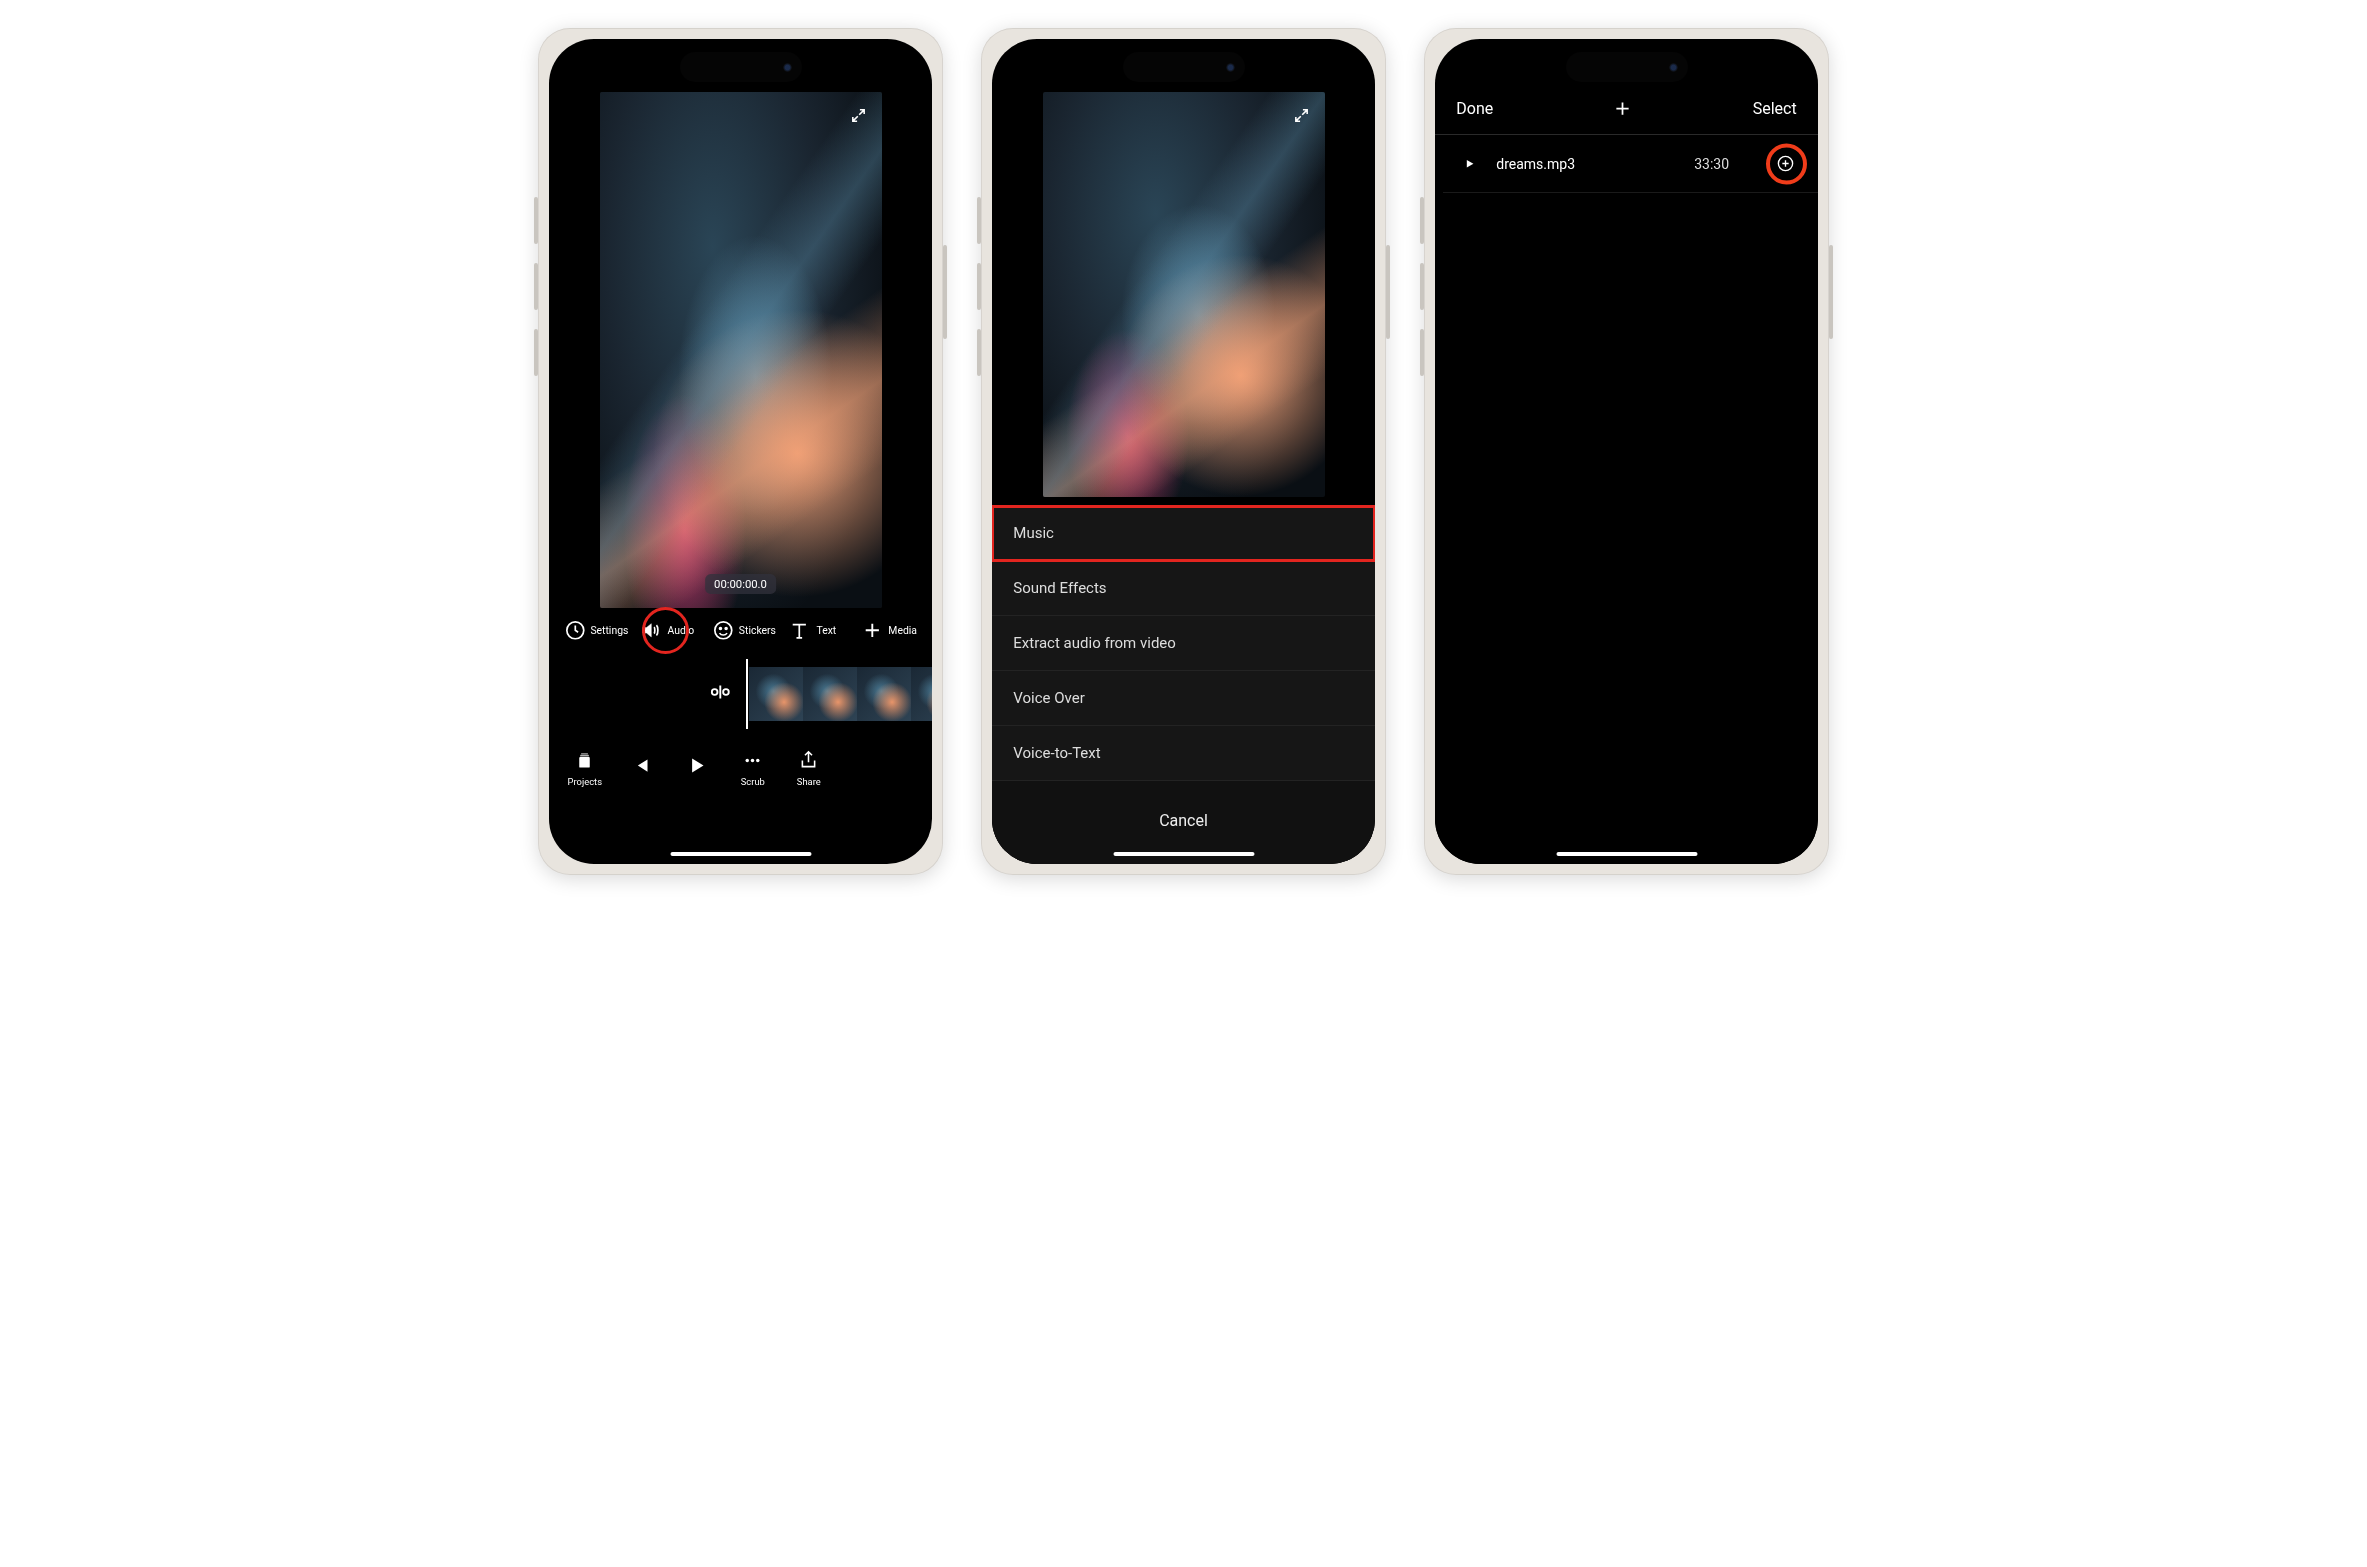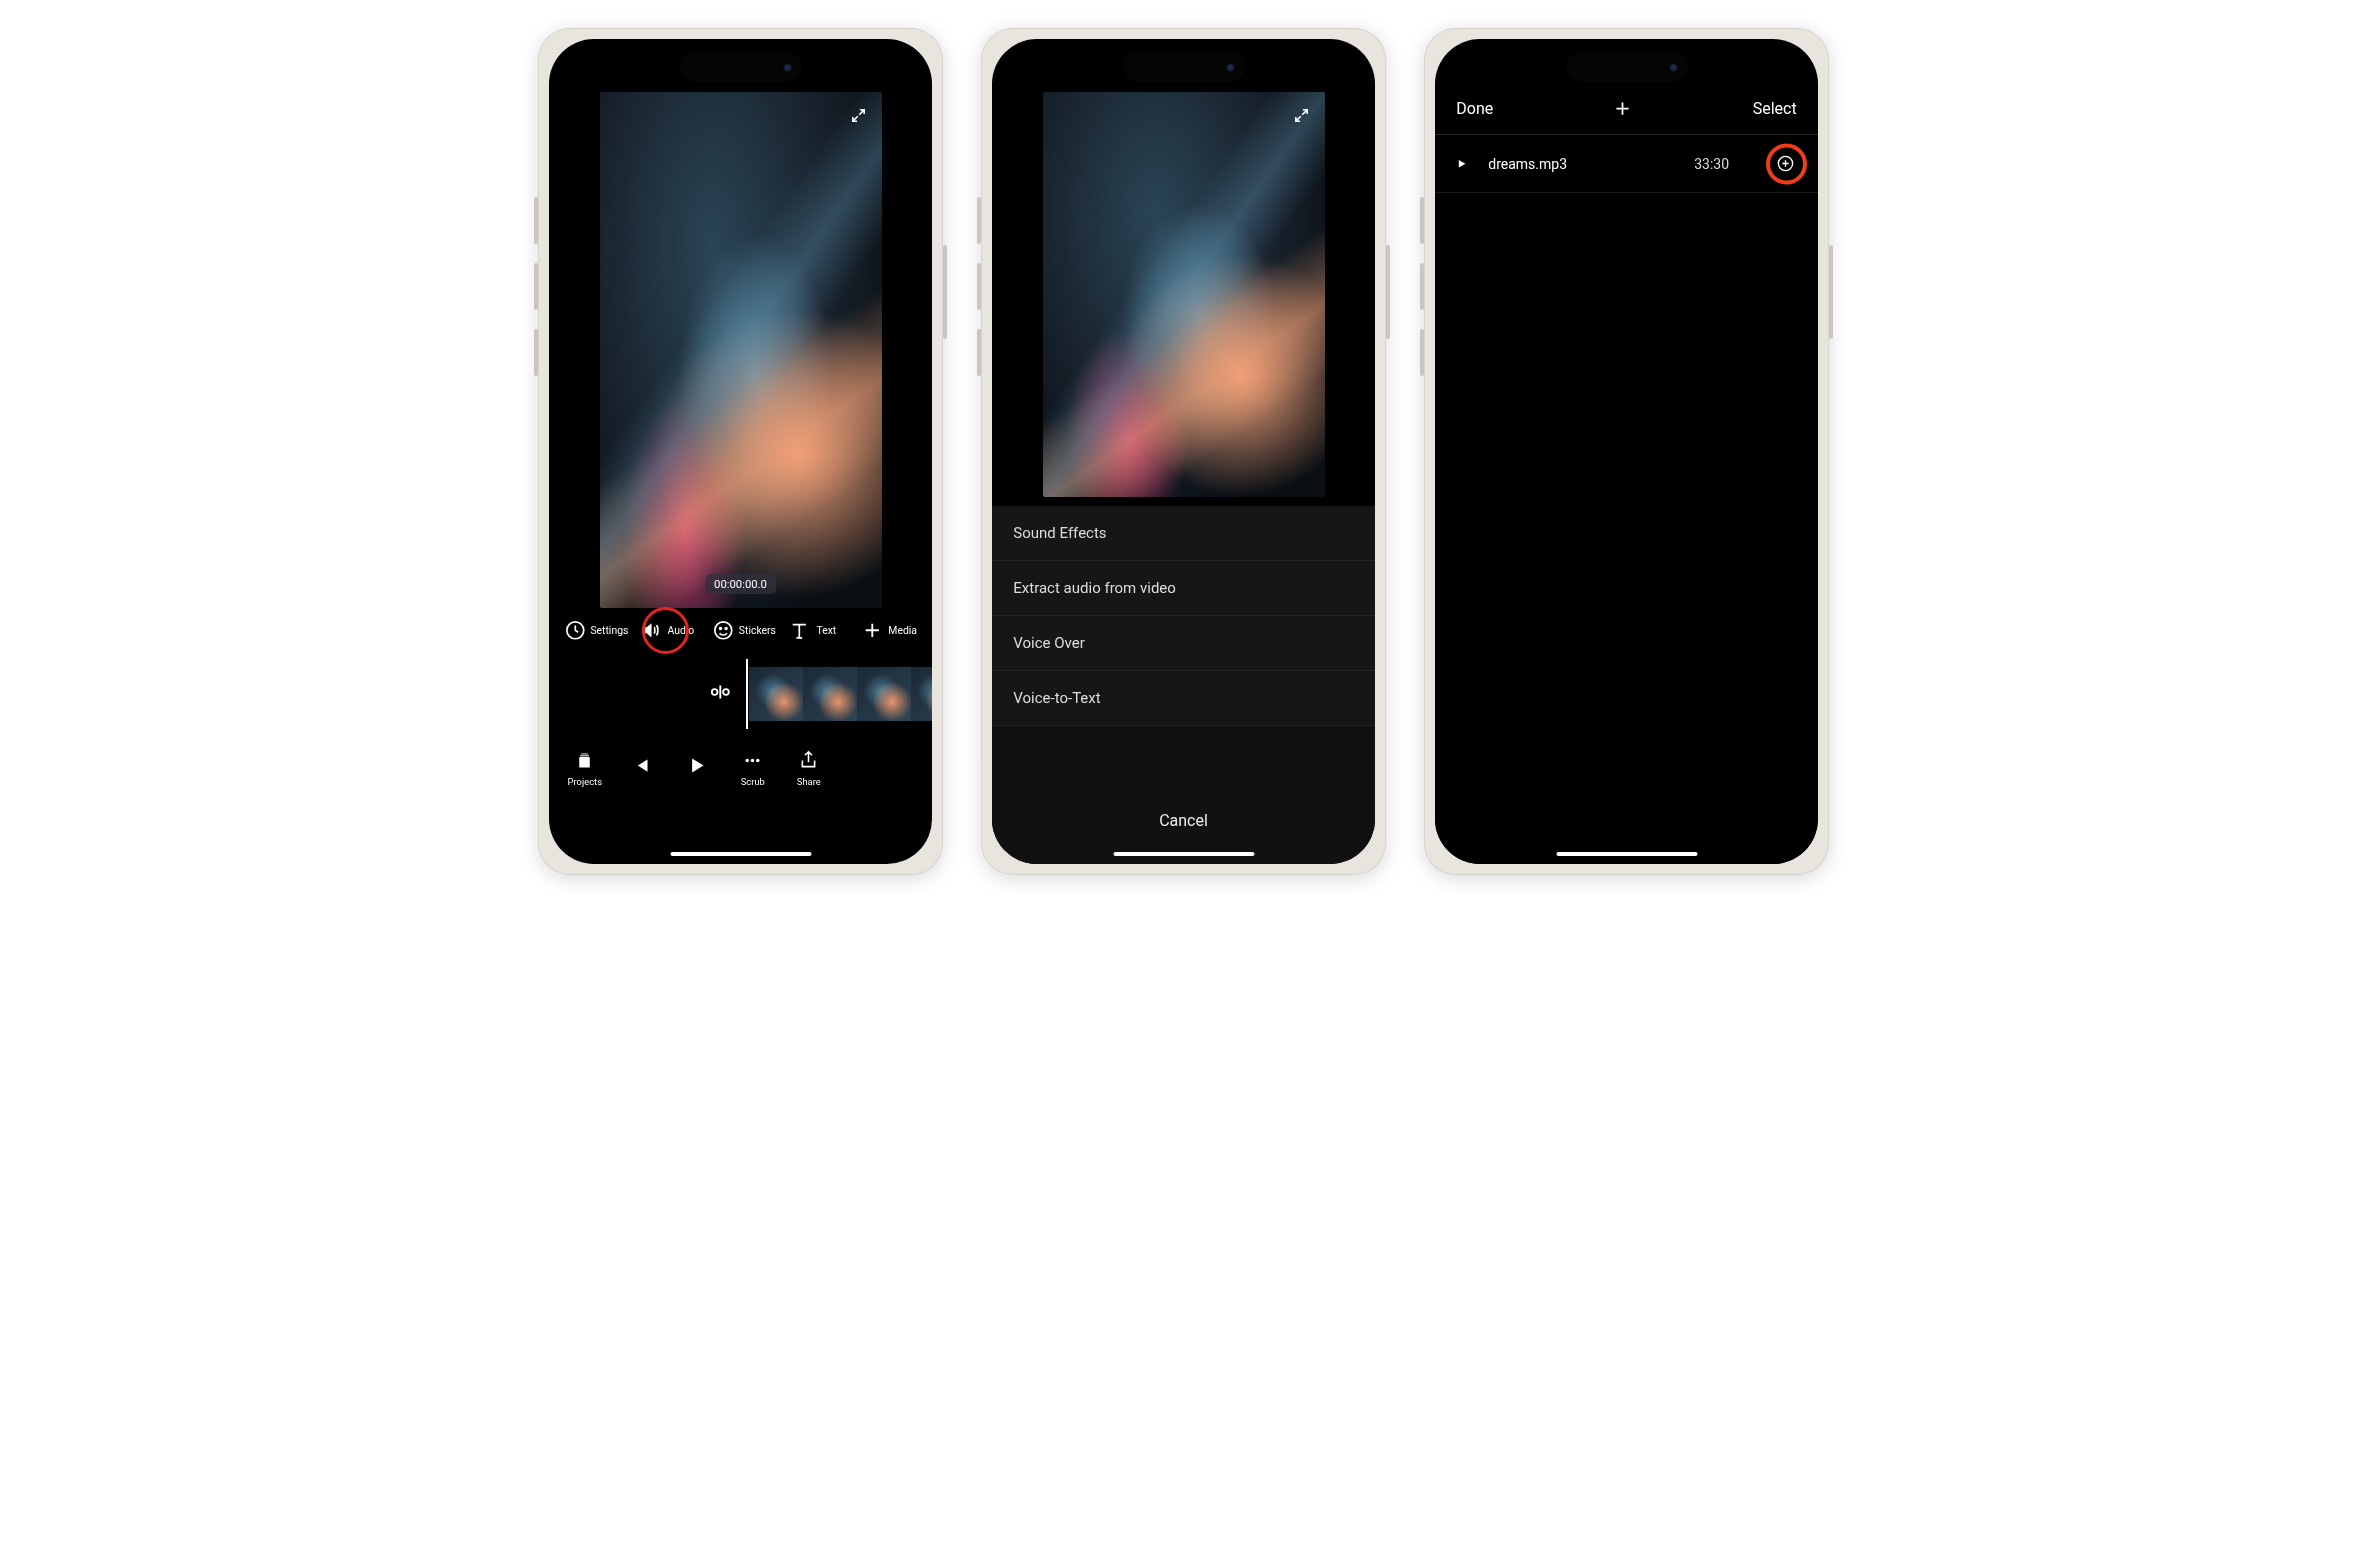--- a/index.html
+++ b/index.html
@@ -248,20 +248,21 @@
   .p3-header-center svg { width:21px; height:21px; }
   .p3-row {
     display:flex;
     align-items:center;
     padding:17px 21px;
     gap:19px;
     color:#fff;
     font-size:14px;
     border-bottom:0.9px solid #1a1a1a;
     position:relative;
+    margin-left:8px;
   }
   .p3-play { width:13px; height:13px; display:flex; align-items:center; }
   .p3-play svg { width:11.3px; height:11.3px; }
   .p3-filename { flex:1; }
   .p3-duration { margin-right:26px; color:#ddd; }
   .p3-add {
     width:22.6px; height:22.6px;
     display:flex; align-items:center; justify-content:center;
   }
   .p3-add svg { width:19px; height:19px; }
@@ -423,20 +424,21 @@
     <div class="p2-preview">
       <div class="wallpaper"></div>
       <div class="expand-btn">
         <svg viewBox="0 0 24 24" fill="none" stroke="#fff" stroke-width="2.2">
           <path d="M14 4h6v6M10 20H4v-6M20 4l-7 7M4 20l7-7"></path>
         </svg>
       </div>
     </div>
 
     <div class="p2-menu">
+      <div class="menu-item highlighted">Music</div>
       <div class="menu-item">Sound Effects</div>
       <div class="menu-item">Extract audio from video</div>
       <div class="menu-item">Voice Over</div>
       <div class="menu-item">Voice-to-Text</div>
       <div style="flex:1;background:#111;"></div>
       <div class="cancel-btn">Cancel</div>
     </div>
 
     <div class="home-indicator"></div>
   </div>

